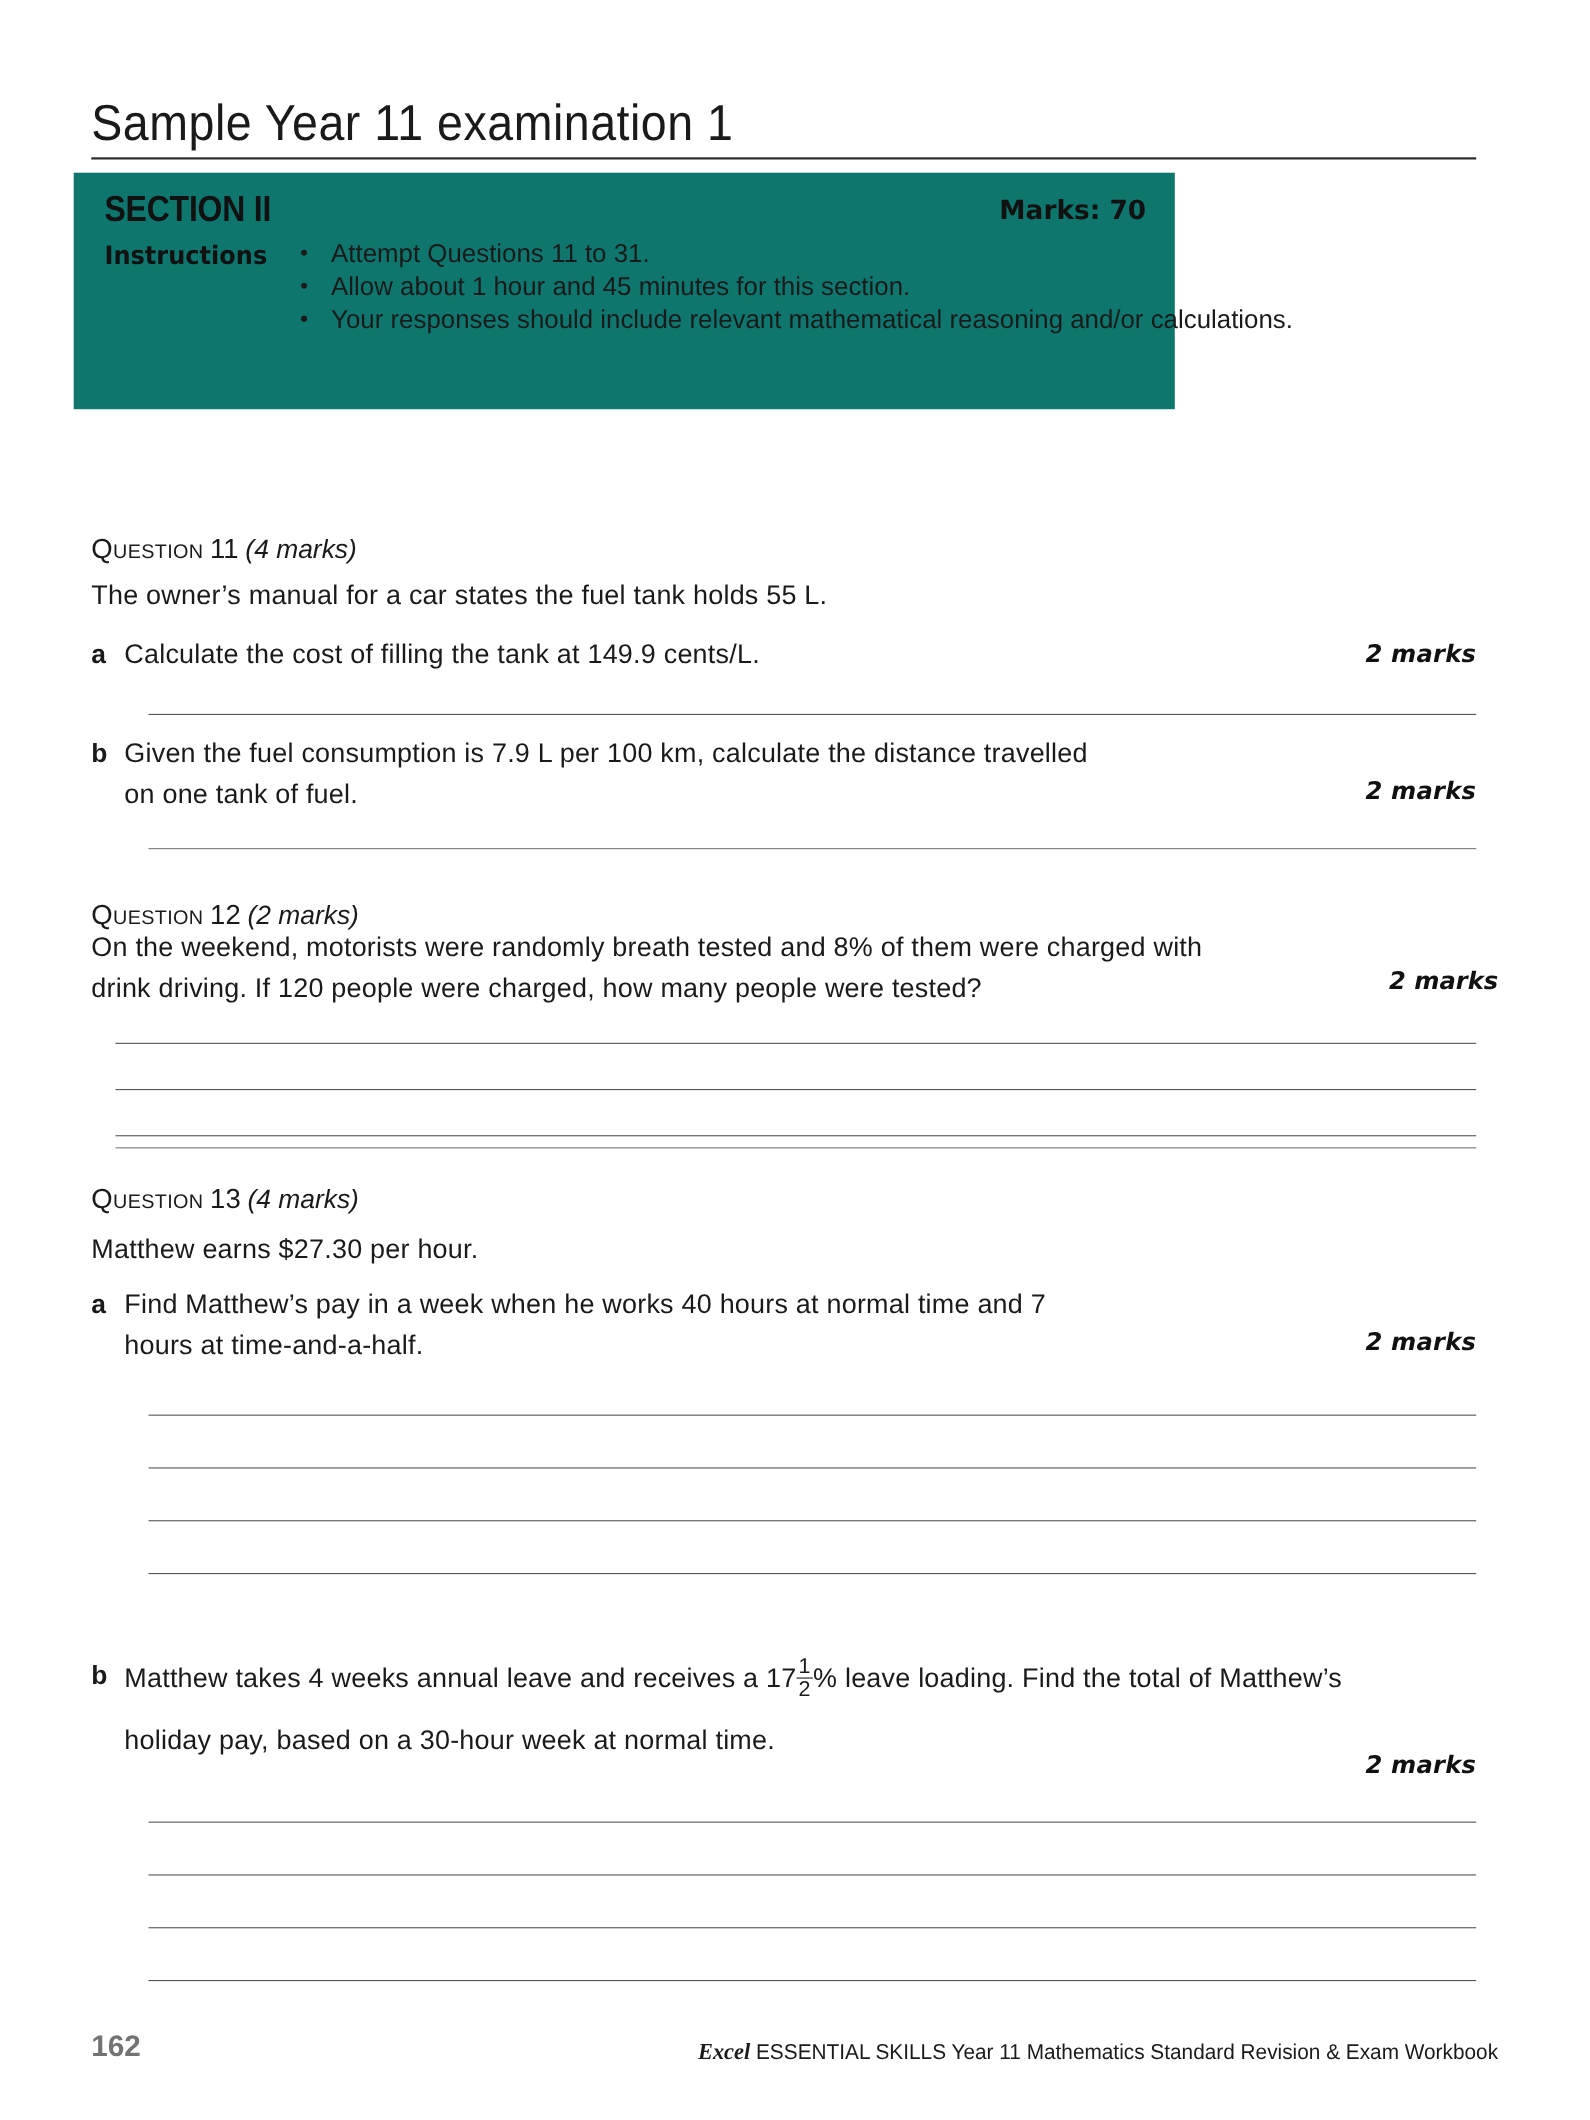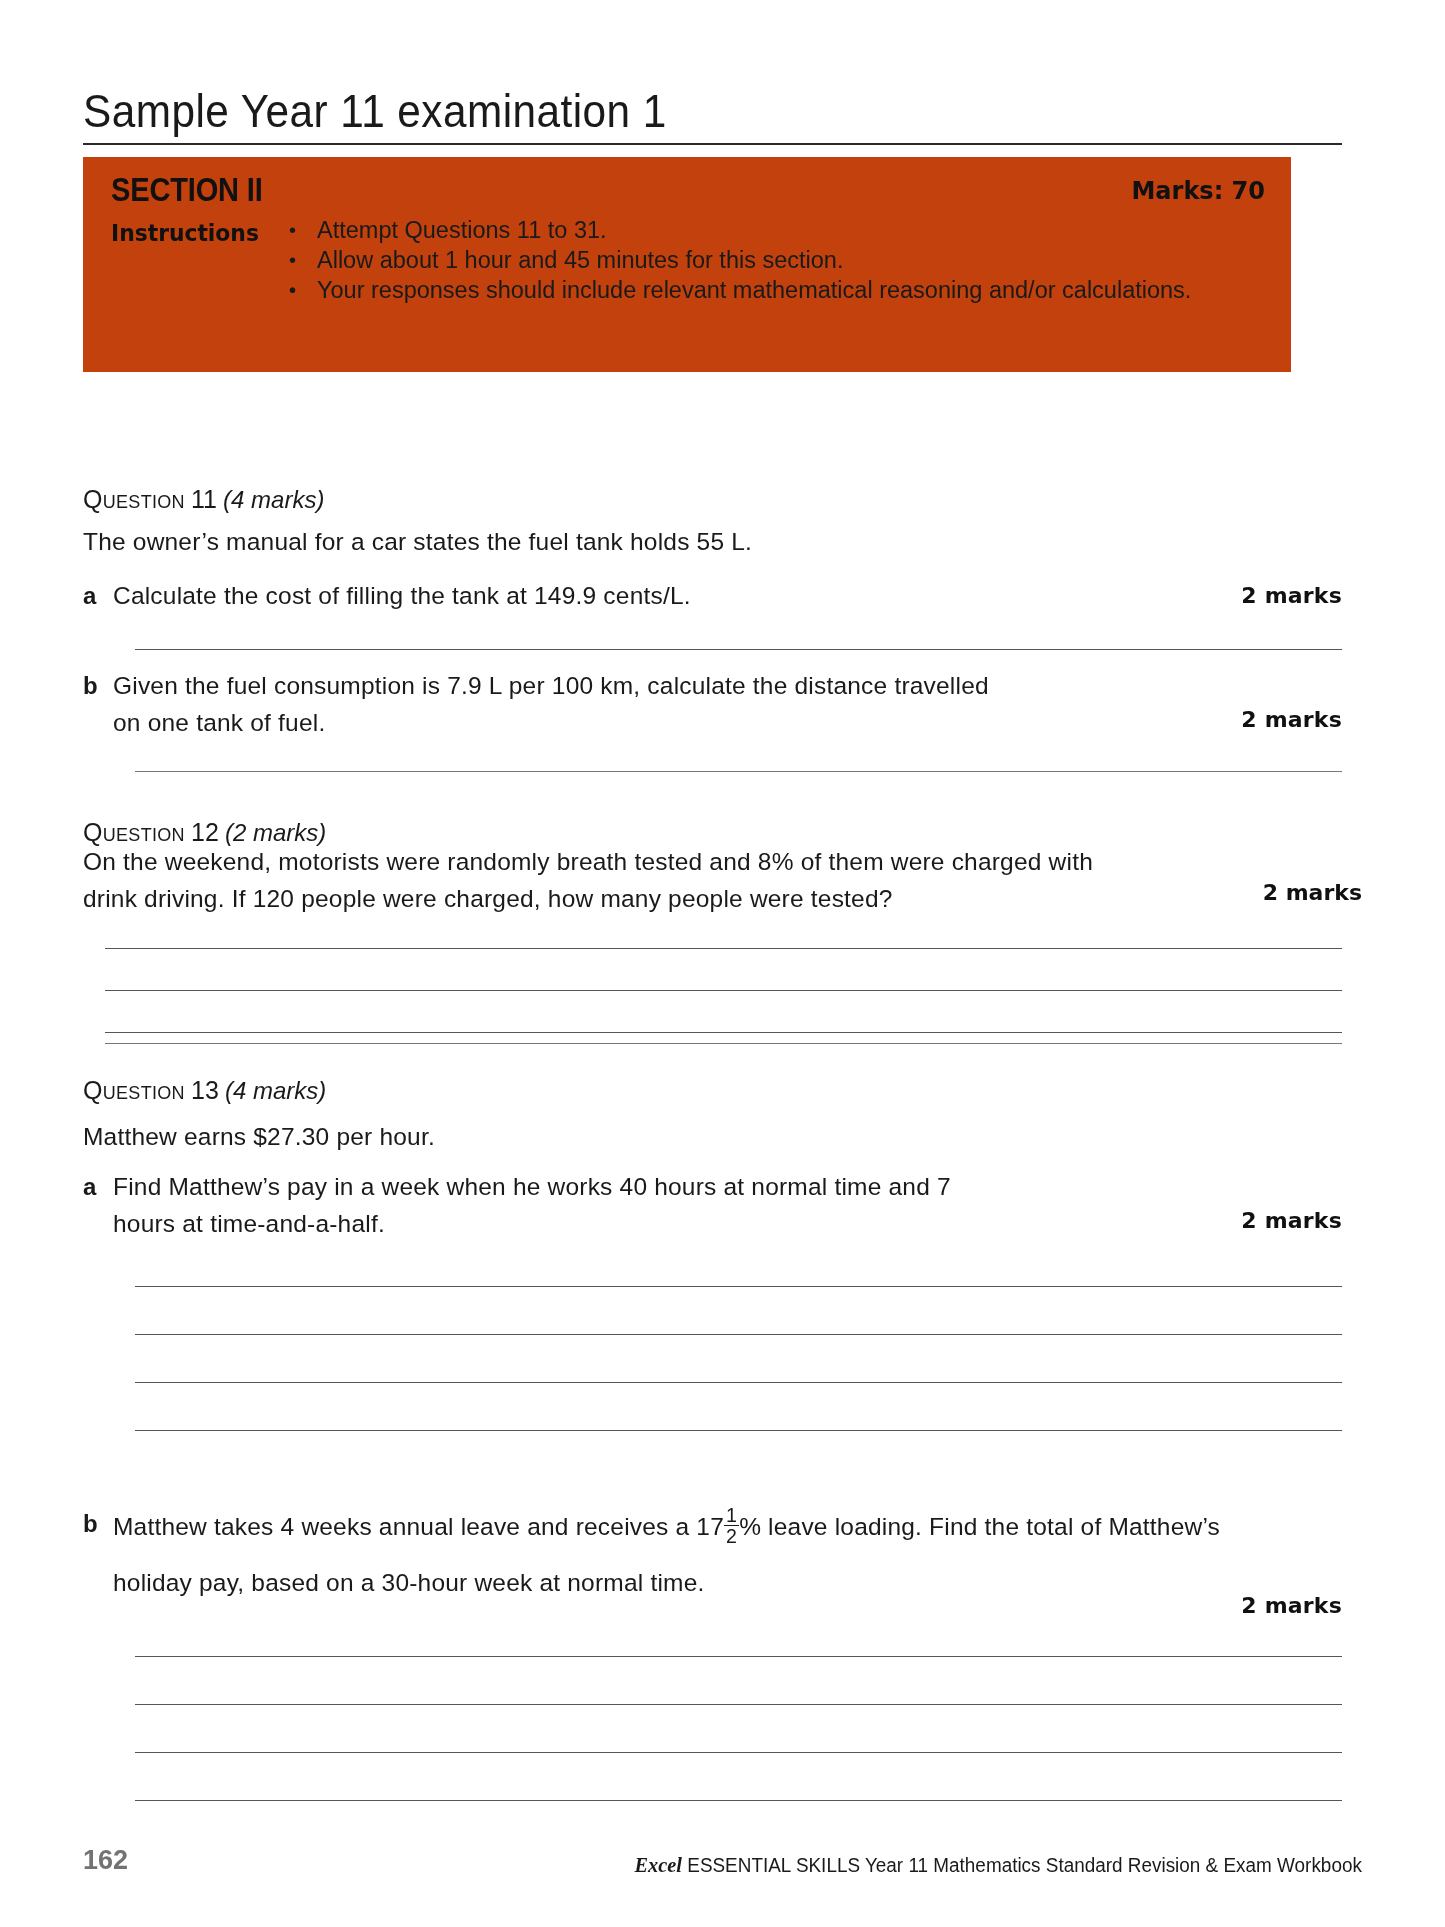--- a/index.html
+++ b/index.html
@@ -41,25 +41,25 @@
     left: 83px;
     top: 143px;
     width: 1259px;
     height: 2px;
     background: #2b2b2b;
   }
 
   
   .section-box {
     position: absolute;
-    left: 83px;
+    left: 67px;
     top: 157px;
-    width: 1208px;
+    width: 1001px;
     height: 215px;
-    background: #c2410c;
+    background: #0f766e;
   }
   .section-title {
     position: absolute;
     left: 28px;
     top: 14px;
     font-family: "Liberation Sans", sans-serif;
     font-weight: bold;
     font-size: 33px;
     letter-spacing: -0.2px;
     transform: scaleX(0.88);
@@ -168,20 +168,21 @@
     width: 900px;
   }
   .marks {
     position: absolute;
     right: 0px;
     font-family: "DejaVu Sans", sans-serif;
     font-weight: bold;
     font-size: 22px;
     color: #111;
     white-space: nowrap;
+    font-style: italic;
   }
 
   
   .aline {
     position: absolute;
     height: 1px;
     background: #555;
   }
   .aline.full { left: 105px; width: 1237px; }
   .aline.indent { left: 135px; width: 1207px; }

